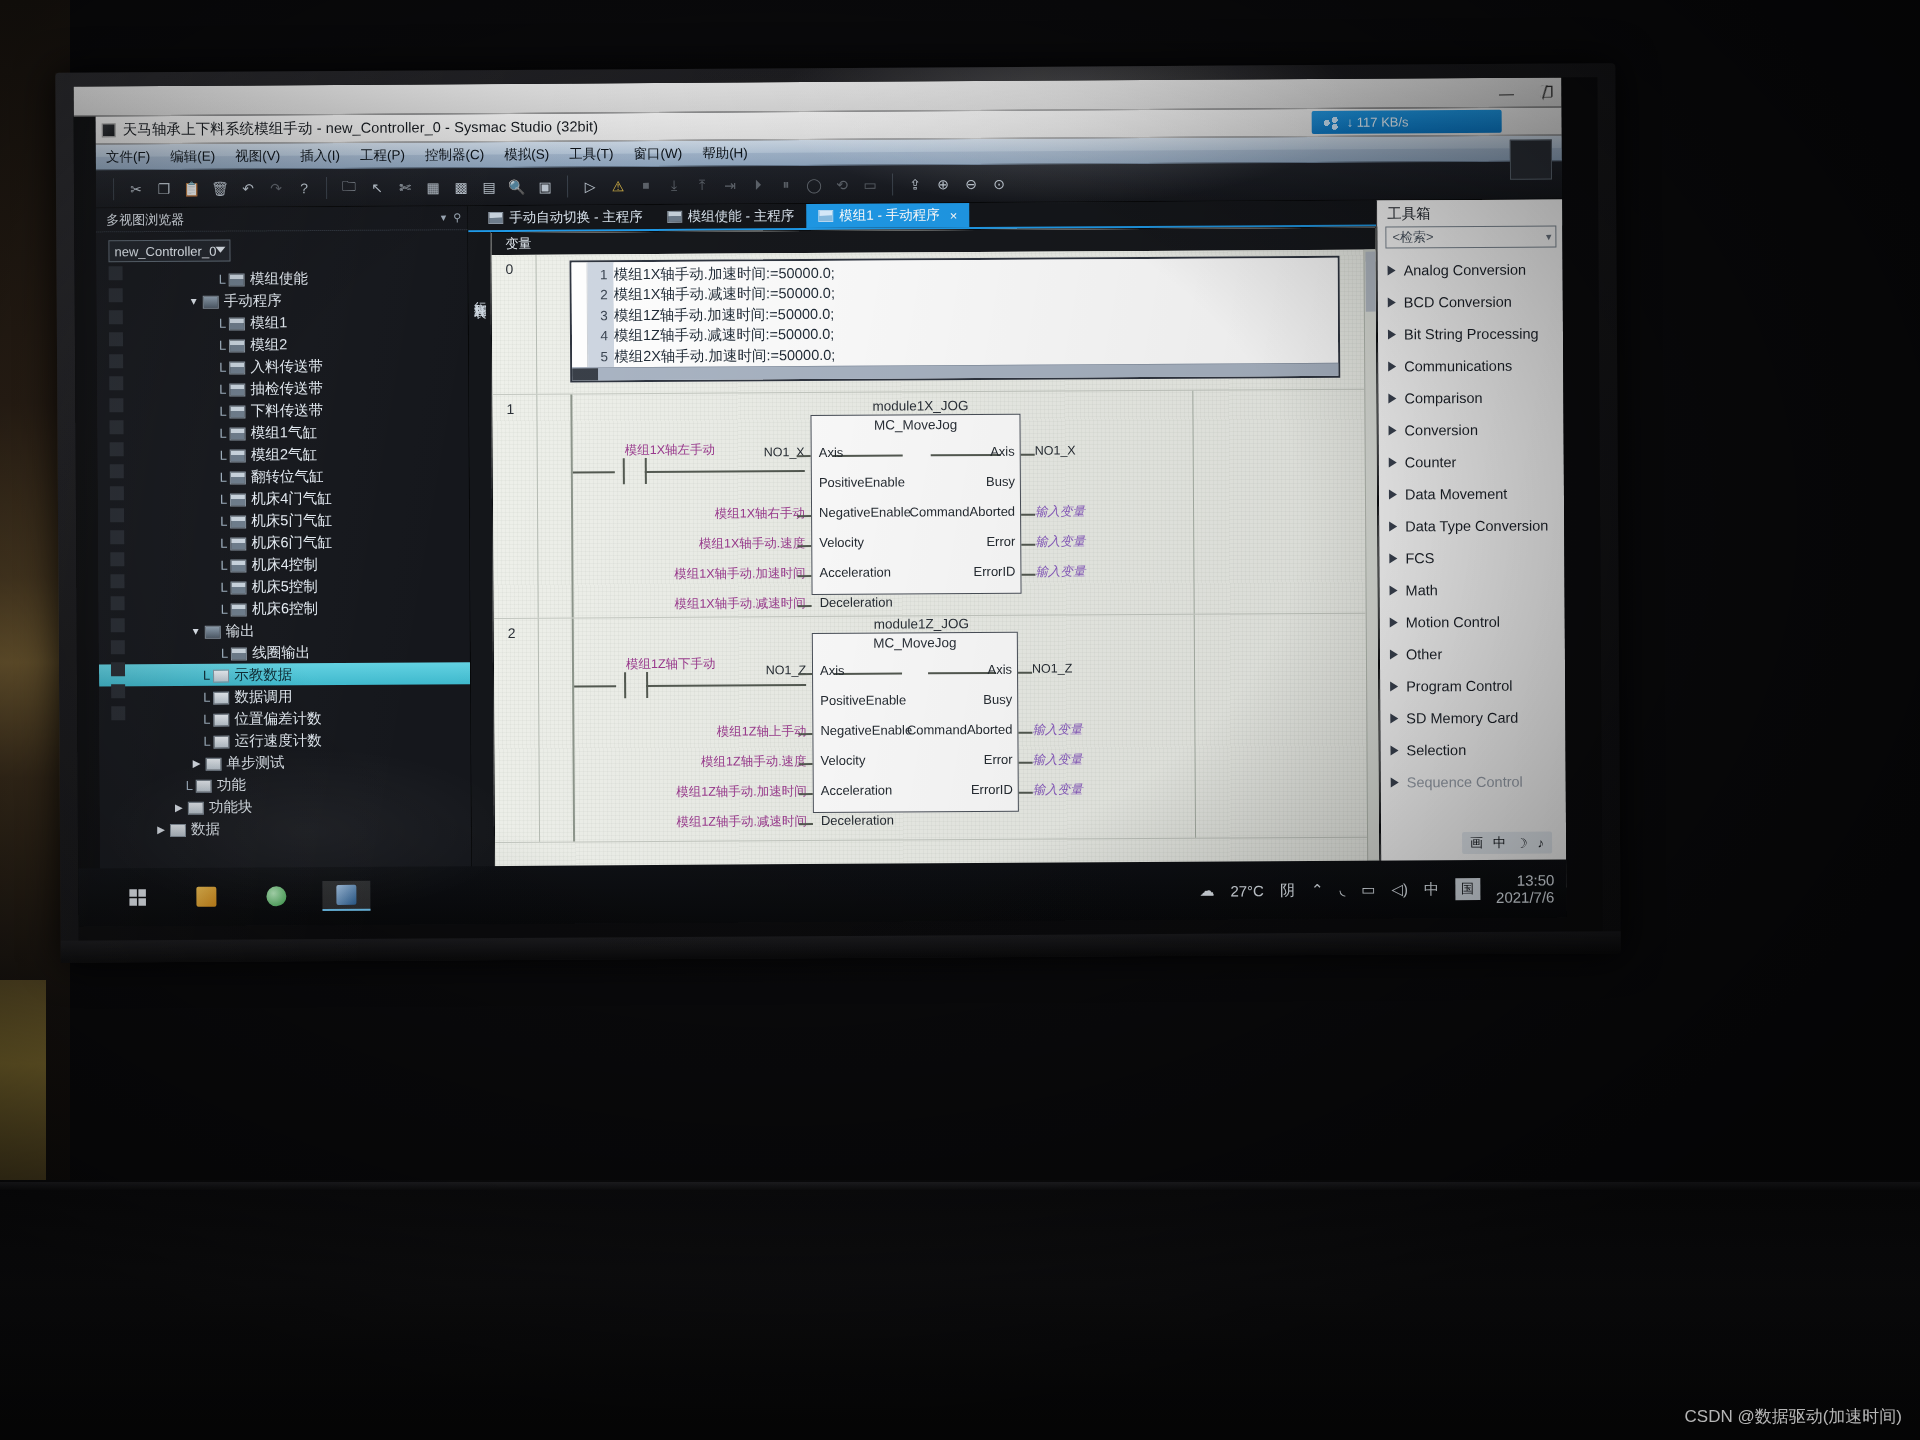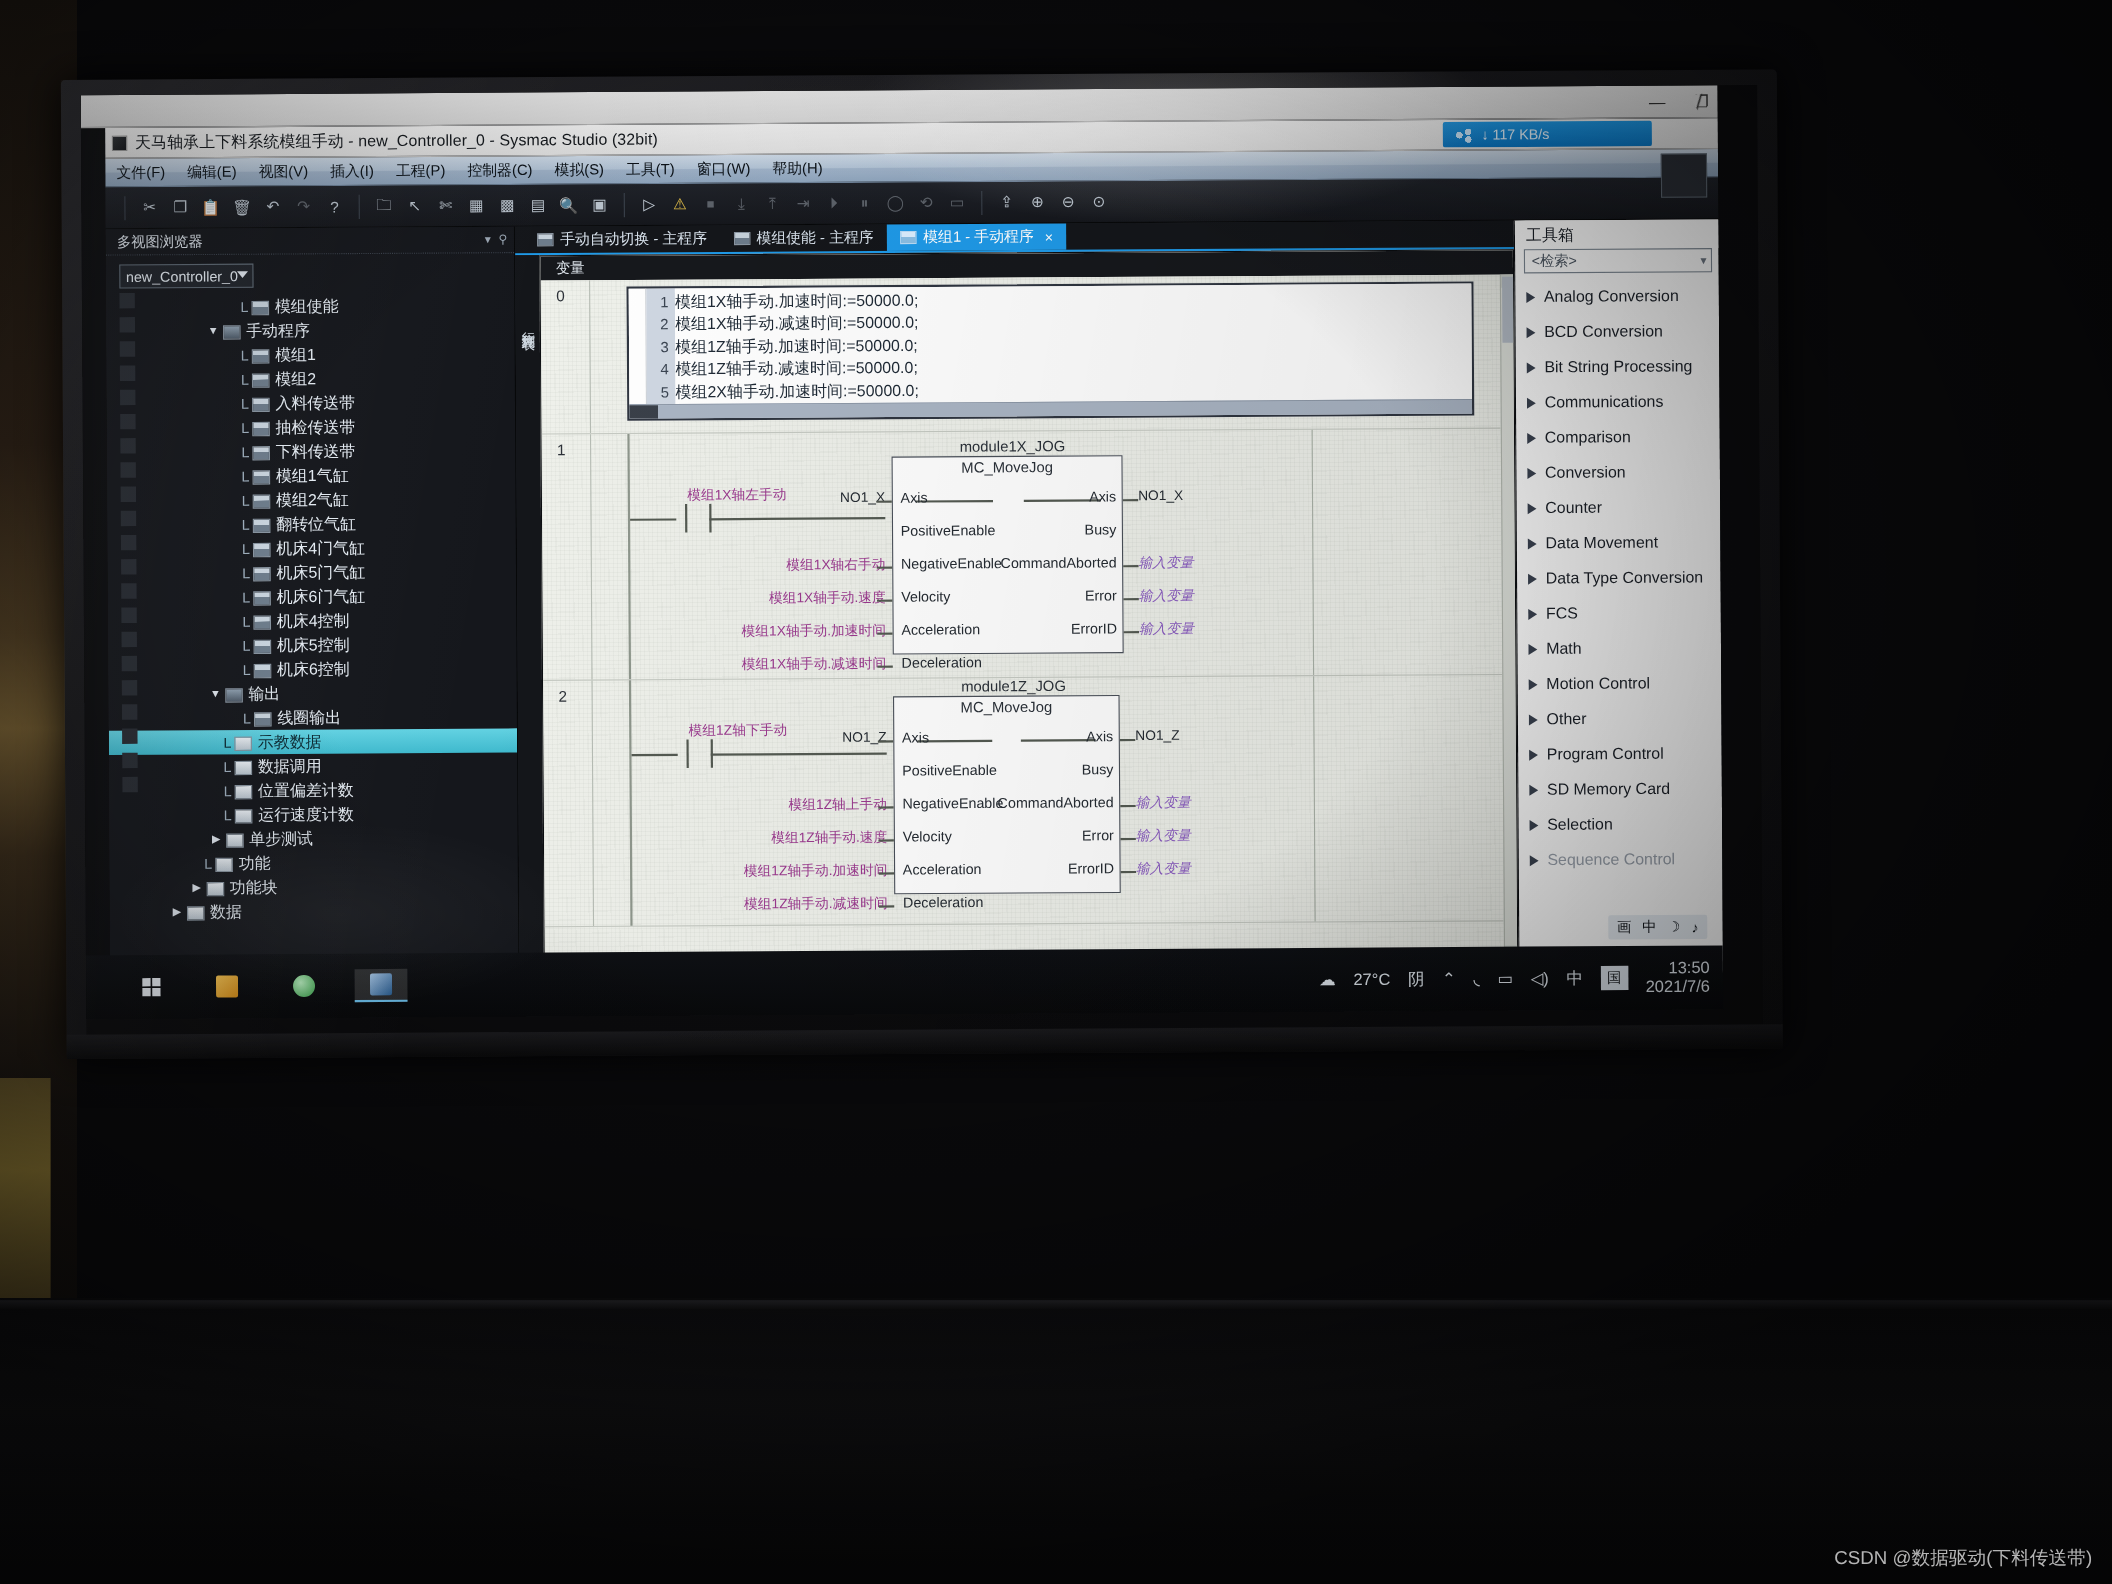--- a/index.html
+++ b/index.html
@@ -1057,13 +1057,13 @@
     <span>中</span>
     <span>☽</span>
     <span>♪</span>
   </div>
 
 </div>
 
 <div id="glare"></div>
 <div id="vignette"></div>
 
-<div class="watermark">CSDN @数据驱动(下料传送带)</div>
+<div class="watermark">CSDN @数据驱动(加速时间)</div>
 
 </body></html>

